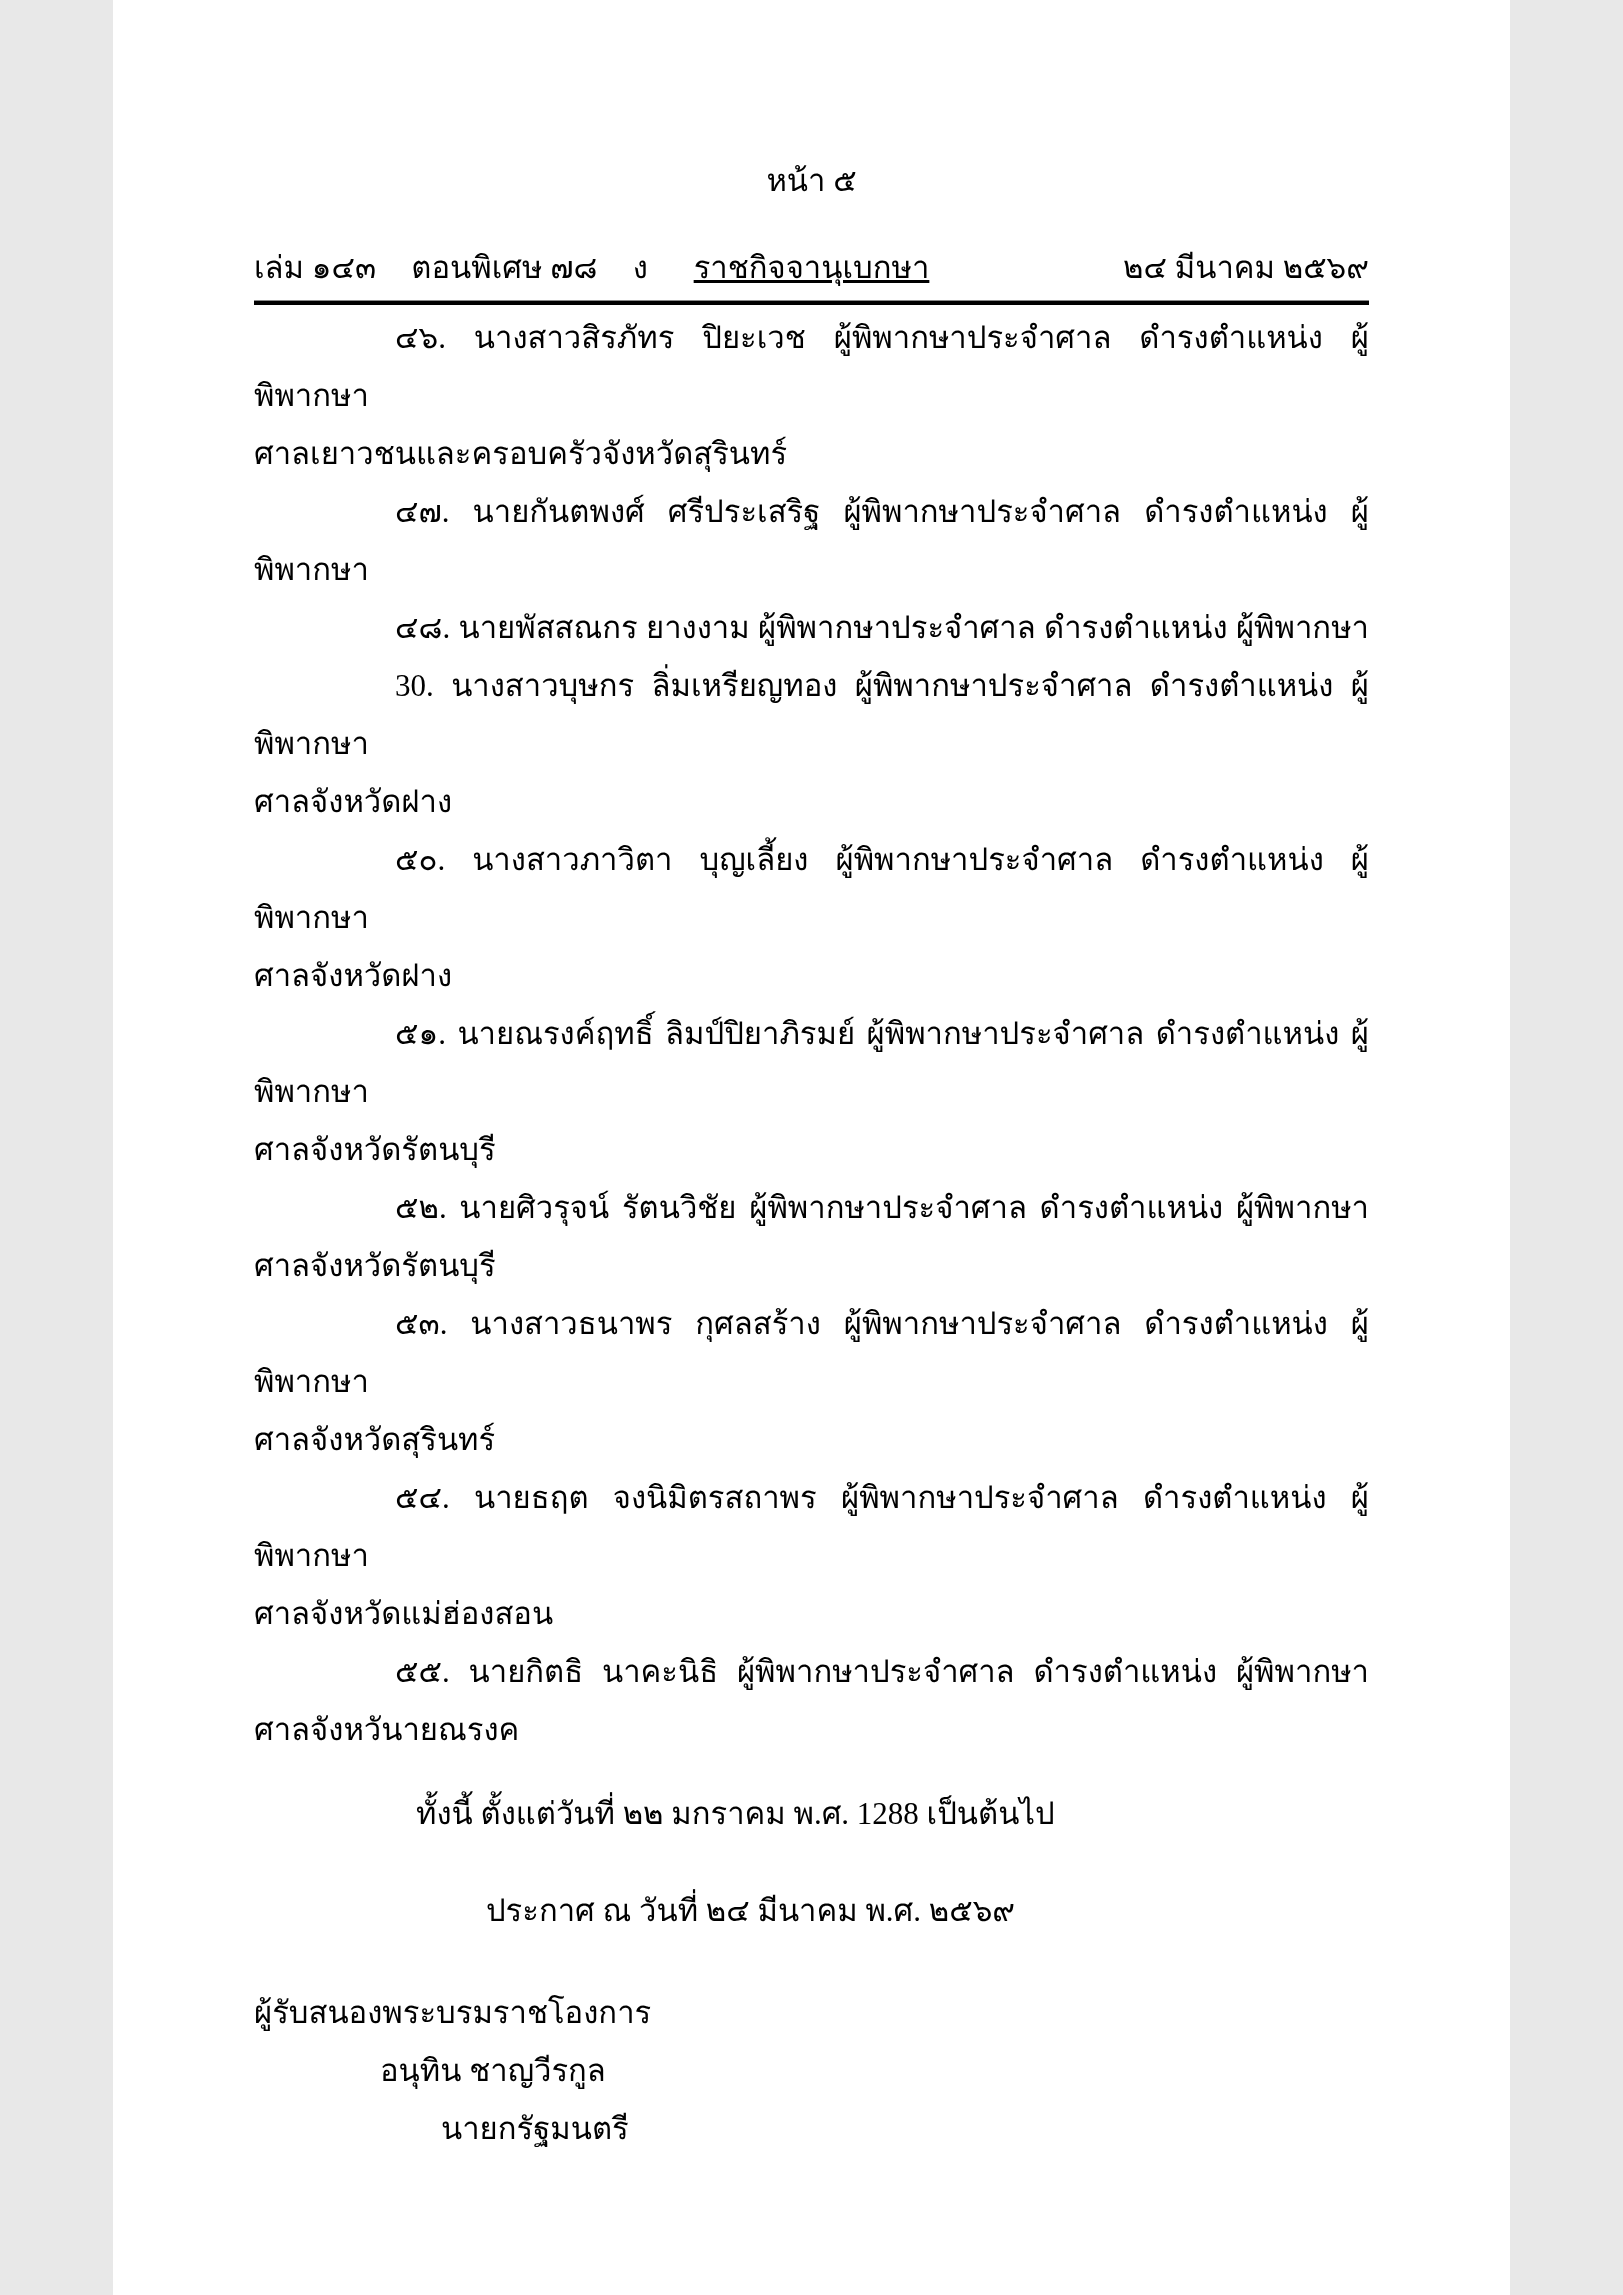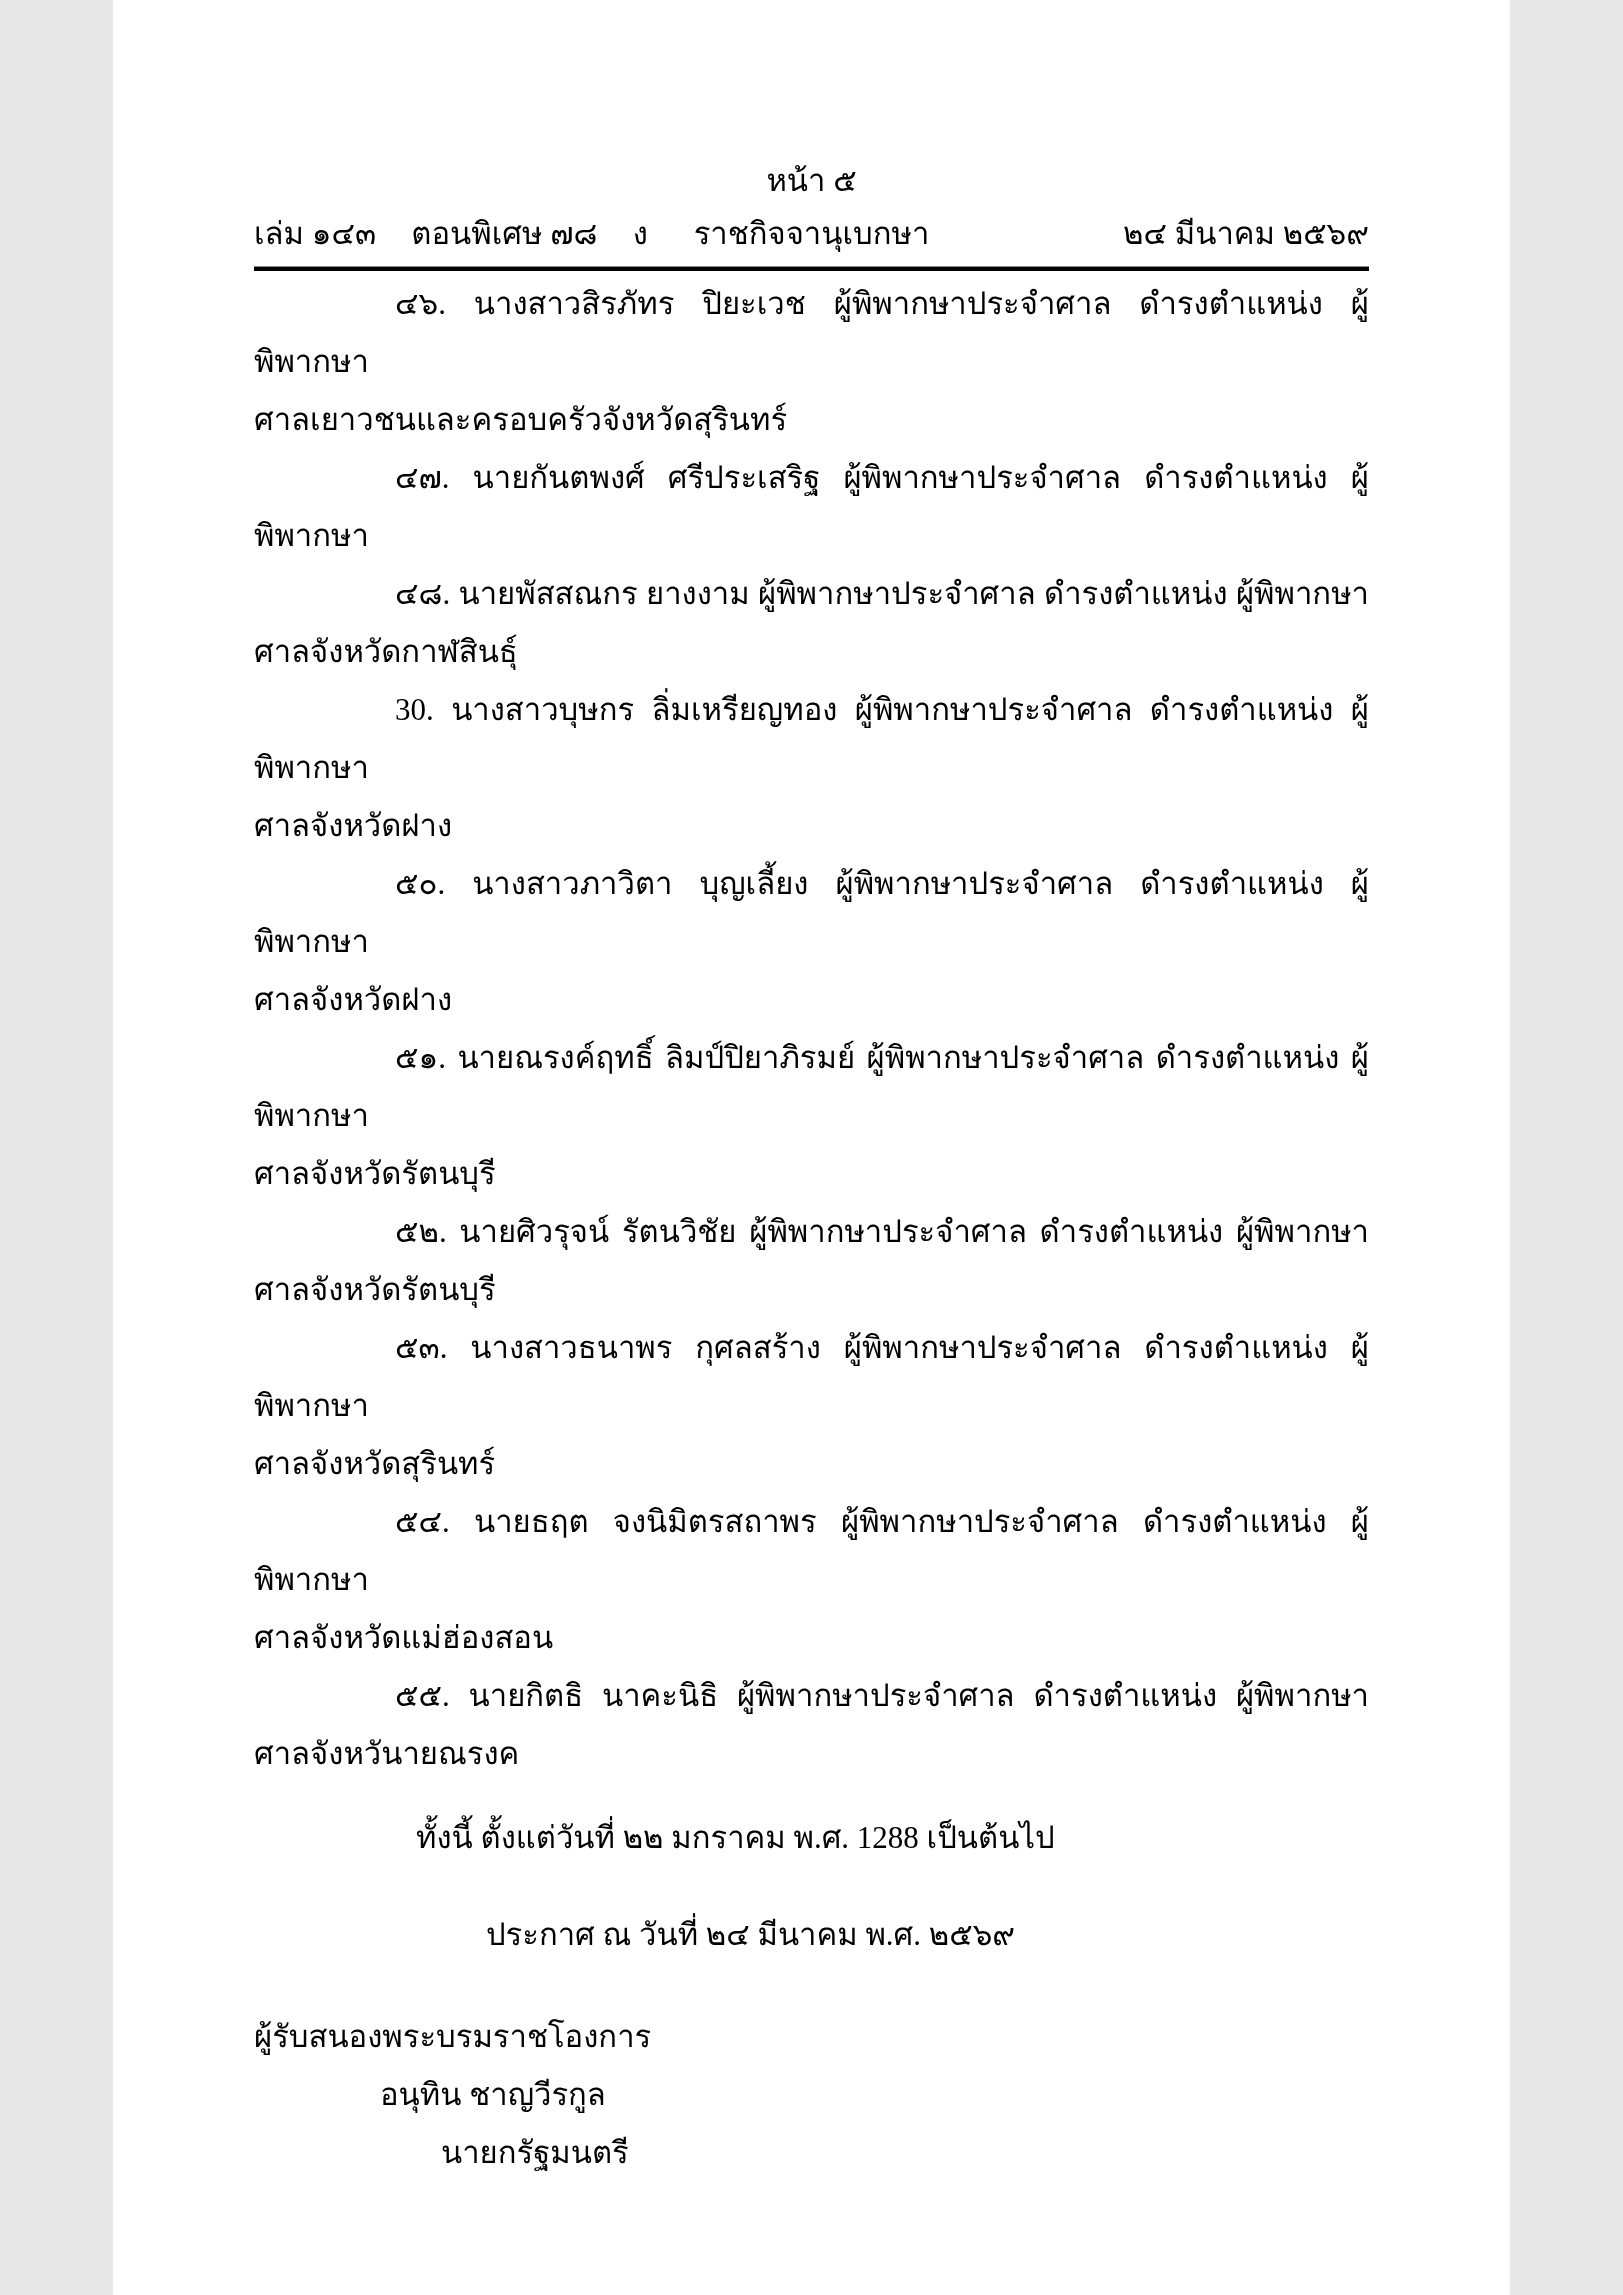--- a/index.html
+++ b/index.html
@@ -18,23 +18,24 @@
   .content { padding: 0 141px; }
 
   
   .page-no {
     margin-top: 162px;
     text-align: center;
     line-height: 37px;
   }
   .meta-row {
     position: relative;
-    margin-top: 16px;
+    margin-top: 50px;
     line-height: 37px;
     text-align: center;
+    text-decoration: underline;
   }
   .meta-left  { position: absolute; left: 0;  top: 0; white-space: nowrap; }
   .meta-right { position: absolute; right: 0; top: 0; white-space: nowrap; }
   .meta-left .part { margin-right: 27.5px; }
   .meta-left .part:last-child { margin-right: 0; }
 
   .rule {
     margin-top: 14.4px;
     height: 3.9px;
     background: #000000;
@@ -93,21 +94,20 @@
     <div class="entry-line1">๔๖. นางสาวสิรภัทร ปิยะเวช ผู้พิพากษาประจำศาล ดำรงตำแหน่ง ผู้พิพากษา</div>
     <div class="entry-line2">ศาลเยาวชนและครอบครัวจังหวัดสุรินทร์</div>
   </div>
 
   <div class="item">
     <div class="entry-line1">๔๗. นายกันตพงศ์ ศรีประเสริฐ ผู้พิพากษาประจำศาล ดำรงตำแหน่ง ผู้พิพากษา</div>
   </div>
 
   <div class="item">
     <div class="entry-line1">๔๘. นายพัสสณกร ยางงาม ผู้พิพากษาประจำศาล ดำรงตำแหน่ง ผู้พิพากษา</div>
-    <div class="entry-line2">ศาลจังหวัดกาฬสินธุ์</div>
   </div>
 
   <div class="item">
     <div class="entry-line1">30. นางสาวบุษกร ลิ่มเหรียญทอง ผู้พิพากษาประจำศาล ดำรงตำแหน่ง ผู้พิพากษา</div>
     <div class="entry-line2">ศาลจังหวัดฝาง</div>
   </div>
 
   <div class="item">
     <div class="entry-line1">๕๐. นางสาวภาวิตา บุญเลี้ยง ผู้พิพากษาประจำศาล ดำรงตำแหน่ง ผู้พิพากษา</div>
     <div class="entry-line2">ศาลจังหวัดฝาง</div>

